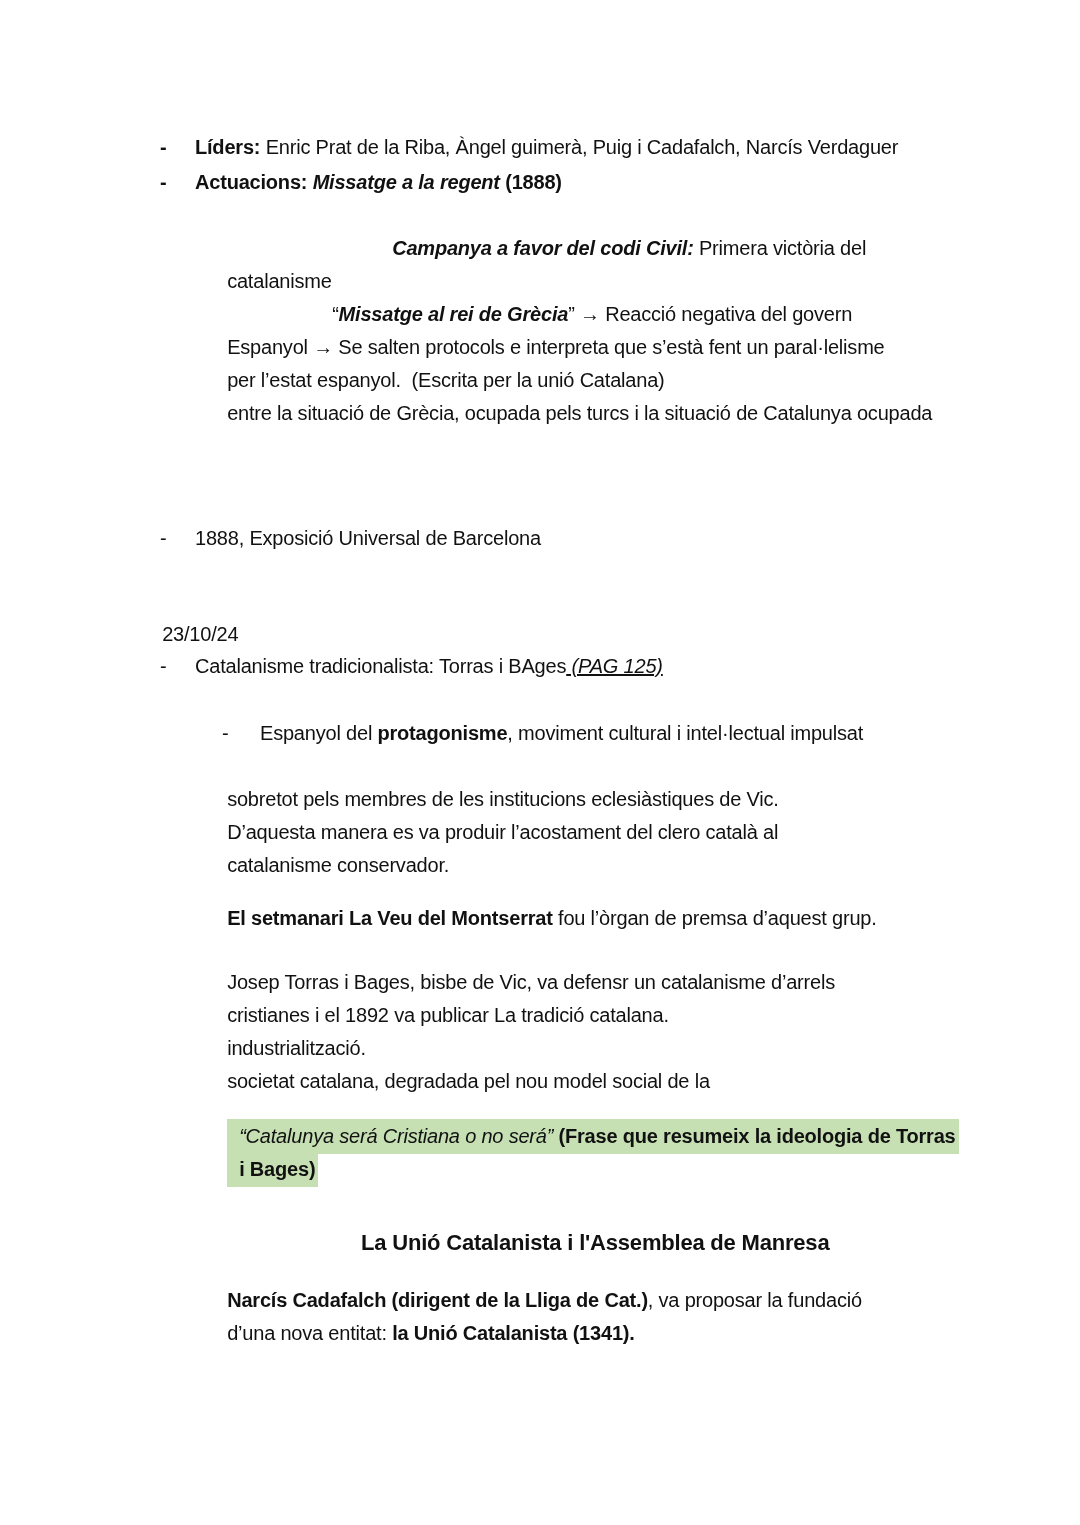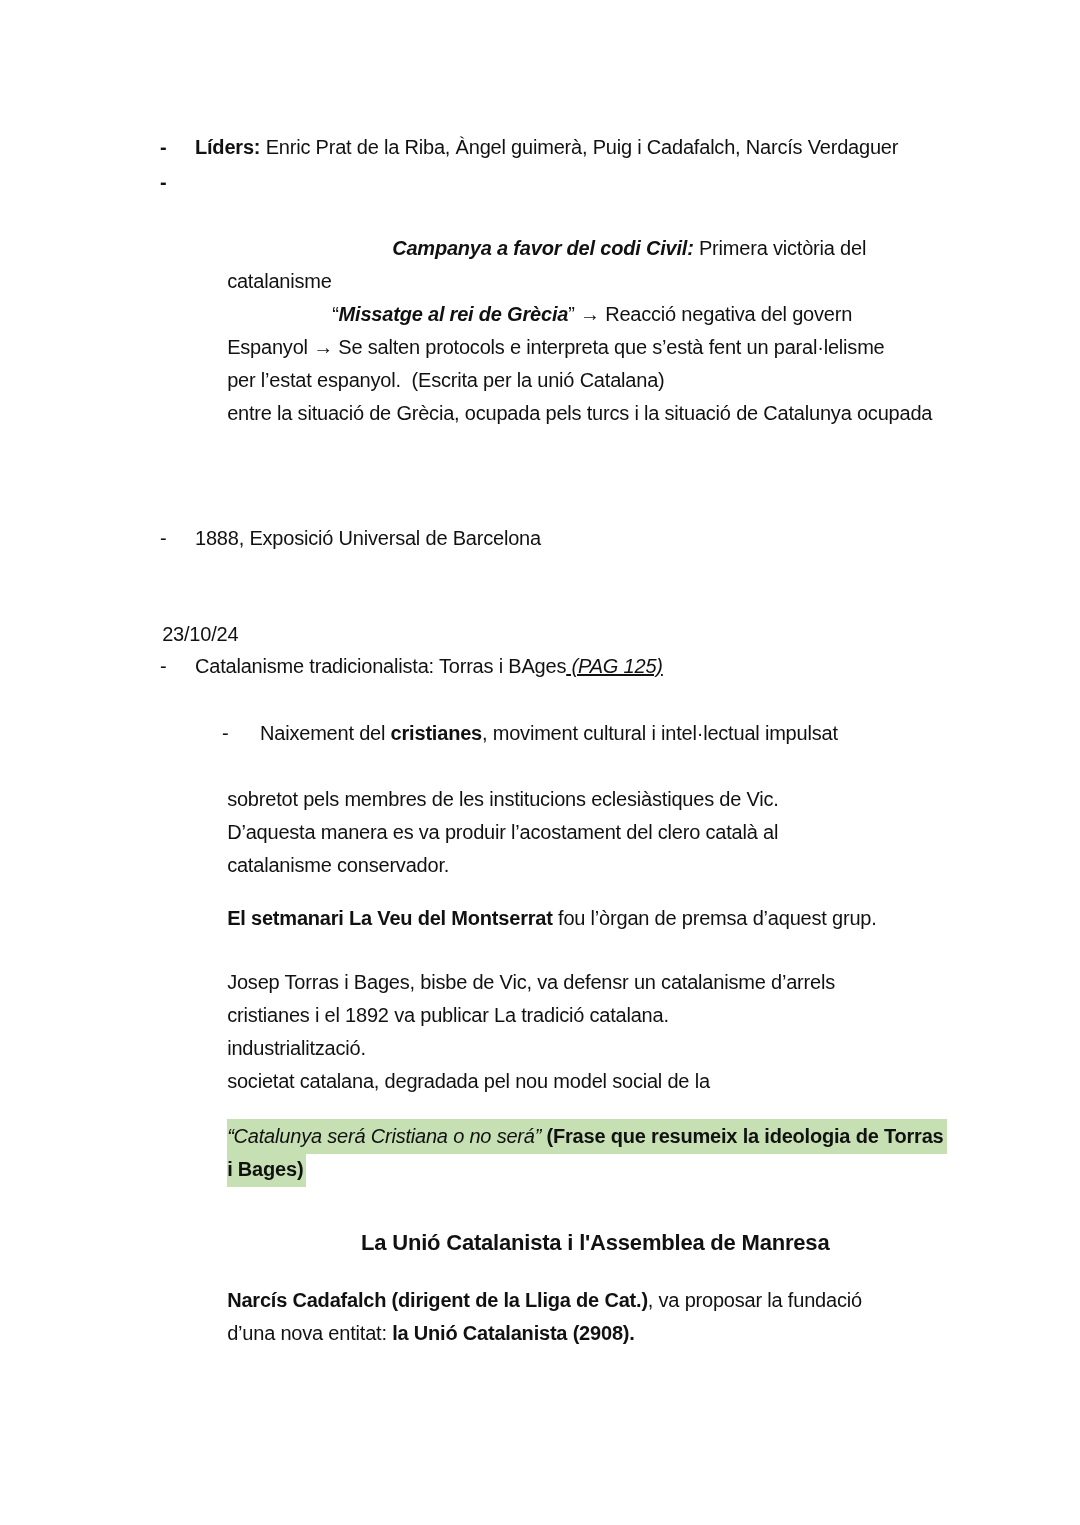--- a/index.html
+++ b/index.html
@@ -21,21 +21,21 @@
   .bullet .dash { flex:0 0 35px; }
   .bullet-inner { display:flex; padding-left:92px; }
   .bullet-inner .dash { flex:0 0 38px; }
   .ind-body   { margin-left:65px;  }
   .ind-camp   { margin-left:230px; }
   .ind-quote  { margin-left:170px; }
   .b  { font-weight:bold; }
   .i  { font-style:italic; }
   .bi { font-weight:bold; font-style:italic; }
   .biu{ font-weight:normal; font-style:italic; text-decoration:underline; }
-  .hl { background:var(--highlight,#c6e0b4); padding:6px 3px 7px 0; }
+  .hl { background:var(--highlight,#c6e0b4); padding:6px 3px 7px 12px; }
   #l2  { margin-top:2px; }
   #l9  { margin-top:125px; }
   #l10 { margin-top:30px; }
   #l11 { margin-top:32px; }
   #l12 { margin-top:34px; }
   #l16 { margin-top:20px; }
   #l17 { margin-top:31px; }
   #l19 { margin-top:35px; }
   #l22 { margin-top:22px; }
   .heading {
@@ -54,20 +54,21 @@
 <div class="page">
   <div class="doc">
 
     <div class="line bullet" id="l1">
       <span class="dash b">-</span>
       <span><span class="b">Líders:</span><span> Enric Prat de la Riba, Àngel guimerà, Puig i Cadafalch, Narcís Verdaguer</span></span>
     </div>
 
     <div class="line bullet" id="l2">
       <span class="dash b">-</span>
+      <span><span class="b">Actuacions: </span><span class="bi">Missatge a la regent </span><span class="b">(1888)</span></span>
     </div>
 
     <div class="line ind-camp" id="l3">
       <span class="bi">Campanya a favor del codi Civil:</span><span> Primera victòria del</span>
     </div>
 
     <div class="line ind-body" id="l4">
       <span>catalanisme</span>
     </div>
 
@@ -96,21 +97,21 @@
       <span>23/10/24</span>
     </div>
 
     <div class="line bullet" id="l11">
       <span class="dash">-</span>
       <span><span>Catalanisme tradicionalista: Torras i BAges</span><span class="biu"> (PAG 125)</span></span>
     </div>
 
     <div class="line bullet-inner" id="l12">
       <span class="dash">-</span>
-      <span><span>Naixement del </span><span class="b">cristianes</span><span>, moviment cultural i intel·lectual impulsat</span></span>
+      <span><span>Espanyol del </span><span class="b">protagonisme</span><span>, moviment cultural i intel·lectual impulsat</span></span>
     </div>
 
     <div class="line ind-body" id="l13">
       <span>sobretot pels membres de les institucions eclesiàstiques de Vic.</span>
     </div>
 
     <div class="line ind-body" id="l14">
       <span>D’aquesta manera es va produir l’acostament del clero català al</span>
     </div>
 
@@ -149,17 +150,17 @@
 
     <div class="heading" id="l24">
       <span>La Unió Catalanista i l'Assemblea de Manresa</span>
     </div>
 
     <div class="line ind-body" id="l25">
       <span class="b">Narcís Cadafalch (dirigent de la Lliga de Cat.)</span><span>, va proposar la fundació</span>
     </div>
 
     <div class="line ind-body" id="l26">
-      <span>d’una nova entitat: </span><span class="b">la Unió Catalanista (2908).</span>
+      <span>d’una nova entitat: </span><span class="b">la Unió Catalanista (1341).</span>
     </div>
 
   </div>
 </div>
 
 </body></html>

